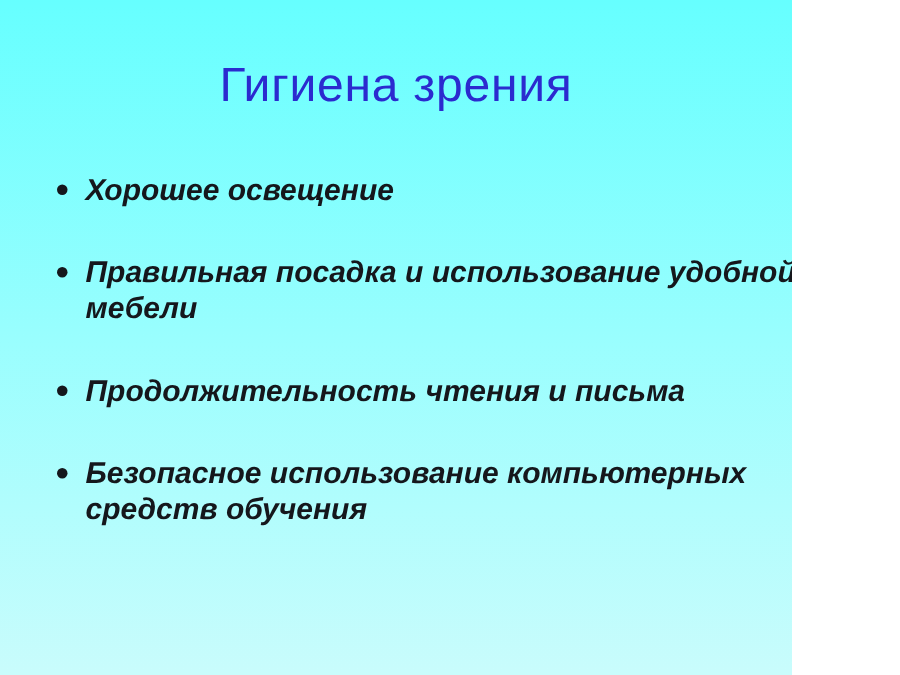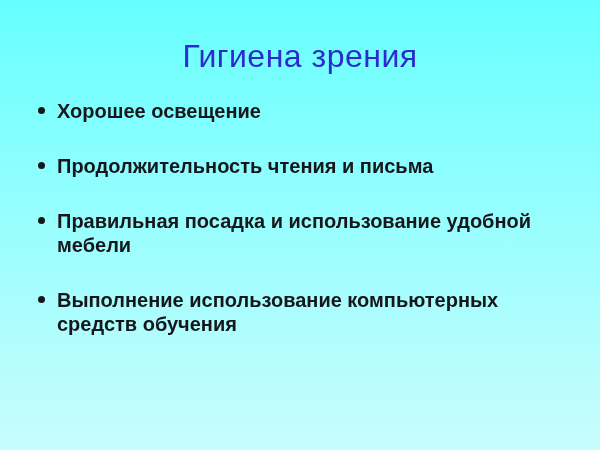--- a/index.html
+++ b/index.html
@@ -1,44 +1,45 @@
 <!DOCTYPE html>
 <html><head>
 <meta charset="utf-8">
 <style>
   html, body {
     margin: 0;
     padding: 0;
   }
   .slide {
     position: relative;
-    width: 600px;
+    width: 528px;
     height: 450px;
     overflow: hidden;
     background: linear-gradient(180deg, #66FFFF 0%, #99FEFE 50%, #C9FCFC 100%);
     font-family: "Liberation Sans", sans-serif;
   }
   .title {
     margin: 0;
     padding-top: 38px;
     text-align: center;
     font-size: 32px;
     line-height: 36px;
     font-weight: 400;
     color: #2B2BCF;
     letter-spacing: 0.5px;
   }
   .bullets {
     list-style: none;
     margin: 0;
     padding: 0;
     position: absolute;
-    top: 99px;
+    top: 115px;
     left: 37px;
     width: 510px;
+    font-style: italic;
   }
   .bullet-item {
     position: relative;
     padding-left: 20px;
     margin-bottom: 31px;
     font-size: 20px;
     line-height: 24px;
     font-weight: 700;
     color: #15171C;
   }
@@ -58,27 +59,27 @@
 <div class="slide" style="background: linear-gradient(rgb(102, 255, 255) 0%, rgb(153, 254, 254) 50%, rgb(201, 252, 252) 100%);">
   <h1 class="title" style="color: rgb(43, 43, 207);">Гигиена зрения</h1>
   <ul class="bullets">
   <li class="bullet-item" style="color: rgb(21, 23, 28);">
     <span class="dot" style="background: rgb(21, 23, 28);"></span>
     <span class="bullet-text">Хорошее освещение</span>
   </li>
 
   <li class="bullet-item" style="color: rgb(21, 23, 28);">
     <span class="dot" style="background: rgb(21, 23, 28);"></span>
+    <span class="bullet-text">Правильная посадка и использование удобной мебели</span>
+  </li>
+
+  <li class="bullet-item" style="color: rgb(21, 23, 28);">
+    <span class="dot" style="background: rgb(21, 23, 28);"></span>
     <span class="bullet-text">Продолжительность чтения и письма</span>
   </li>
 
   <li class="bullet-item" style="color: rgb(21, 23, 28);">
     <span class="dot" style="background: rgb(21, 23, 28);"></span>
-    <span class="bullet-text">Правильная посадка и использование удобной мебели</span>
-  </li>
-
-  <li class="bullet-item" style="color: rgb(21, 23, 28);">
-    <span class="dot" style="background: rgb(21, 23, 28);"></span>
-    <span class="bullet-text">Выполнение использование компьютерных средств обучения</span>
+    <span class="bullet-text">Безопасное использование компьютерных средств обучения</span>
   </li>
 
 </ul>
 </div>
 
 </body></html>

